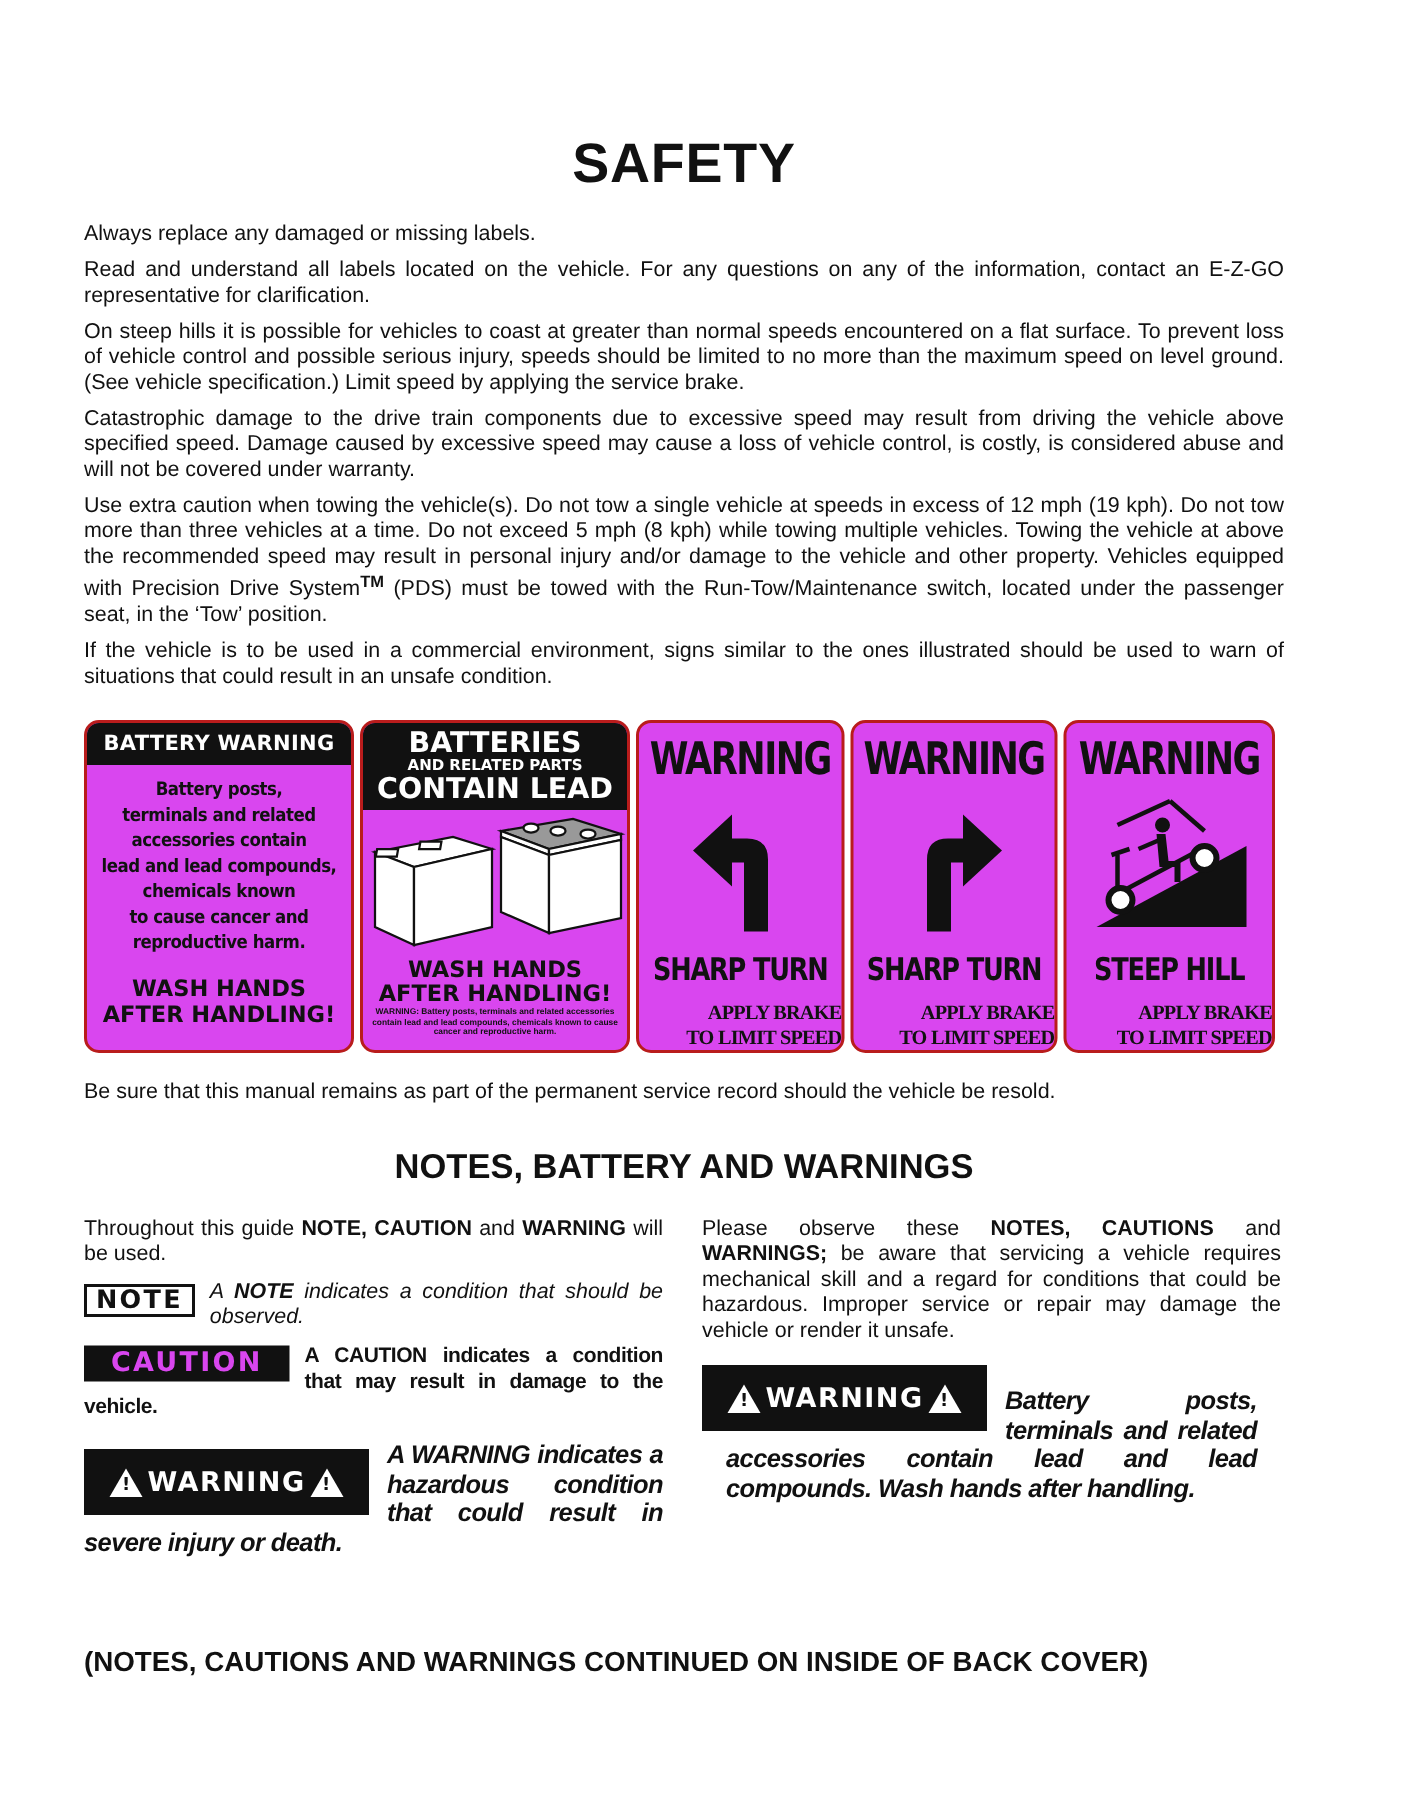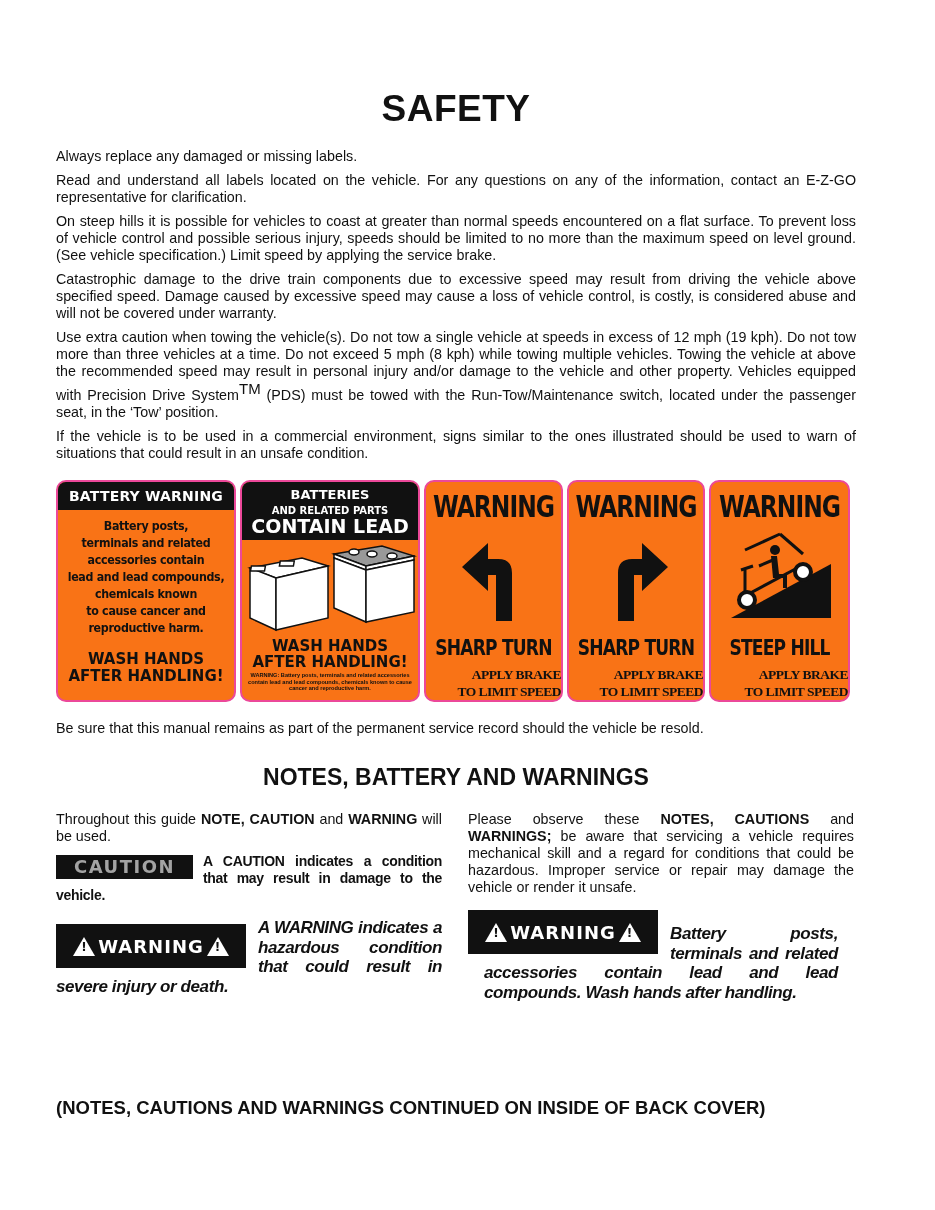--- a/index.html
+++ b/index.html
@@ -2,53 +2,53 @@
 <html><head>
 <meta charset="utf-8">
 <style>
   html, body { margin: 0; padding: 0; background: #ffffff; }
   body { width: 935px; height: 1210px; position: relative; overflow: hidden; font-family: "Liberation Sans", sans-serif; color: #111; }
   .page { position: absolute; left: 56px; top: 0; width: 800px; }
   h1.title { position: absolute; left: 0; top: 88px; width: 800px; text-align: center; font-size: 37px; font-weight: bold; margin: 0; letter-spacing: 0.5px; }
   .para { font-size: 14.3px; line-height: 17px; text-align: justify; margin: 0; font-family: "Liberation Sans", sans-serif; }
   .intro { position: absolute; left: 0; top: 148px; width: 800px; }
   .intro .para { margin-bottom: 7px; }
-  sup { font-size: 15px; }
+  sup { font-size: 11px; font-weight: bold; }
 
   .signs { position: absolute; left: 0; top: 480px; width: 800px; height: 224px; }
-  .sign { position: absolute; top: 0; height: 222px; border: 2px solid #ec4899; border-radius: 10px; box-sizing: border-box; background: #f97316; overflow: hidden; }
+  .sign { position: absolute; top: 0; height: 222px; border: 2px solid #b91c1c; border-radius: 10px; box-sizing: border-box; background: #d946ef; overflow: hidden; }
   .s1 { left: 0; width: 180px; }
   .s2 { left: 184px; width: 180px; }
   .s3 { left: 368px; width: 139px; }
   .s4 { left: 511px; width: 138px; }
   .s5 { left: 653px; width: 141px; }
   .s1 .bar { background: #111; color: #fff; font-weight: bold; font-size: 14px; text-align: center; padding: 6px 0 6px; font-family: "DejaVu Sans", sans-serif; letter-spacing: 0.2px;}
   .s1 .body { text-align: center; font-weight: bold; font-family: "DejaVu Sans Condensed", "DejaVu Sans", sans-serif; font-size: 12.3px; line-height: 17px; padding-top: 8px; letter-spacing: -0.3px; }
   .s1 .wash { text-align: center; font-weight: 900; font-size: 15px; line-height: 17px; margin-top: 14px; font-family: "DejaVu Sans", sans-serif; }
   .s2 .bar { background: #111; color: #fff; text-align: center; font-weight: bold; font-family: "DejaVu Sans", sans-serif; padding: 3px 0 4px; }
-  .s2 .bar .l1 { font-size: 13px; line-height: 20px; }
+  .s2 .bar .l1 { font-size: 19px; line-height: 20px; }
   .s2 .bar .l2 { font-size: 10px; line-height: 11px; }
   .s2 .bar .l3 { font-size: 19px; line-height: 20px; }
   .s2 .art { height: 98px; position: relative; }
   .s2 .wash { text-align: center; font-weight: 900; font-size: 15px; line-height: 16px; font-family: "DejaVu Sans", sans-serif; }
   .s2 .fine { text-align: center; font-size: 5.6px; line-height: 6.5px; font-weight: bold; margin-top: 2px; }
   .warnhead { text-align: center; font-weight: 900; font-size: 26px; font-family: "DejaVu Sans Condensed", "DejaVu Sans", sans-serif; margin-top: 10px; letter-spacing: -1px; transform: scaleY(1.15); }
   .sign .pic { height: 110px; position: relative; display: flex; align-items: center; justify-content: center; }
   .sign .sub { text-align: center; font-weight: 900; font-size: 19px; font-family: "DejaVu Sans Condensed", "DejaVu Sans", sans-serif; letter-spacing: -0.8px; transform: scaleY(1.1); margin-top: 4px;}
   .sign .apply { text-align: right; font-weight: bold; font-size: 13.5px; line-height: 17px; font-family: Liberation Serif, serif; letter-spacing: -0.5px; margin-top: 8px; }
 
   .resold { position: absolute; left: 0; top: 720px; width: 800px; }
   h2.sec { position: absolute; left: 0; top: 764px; width: 800px; text-align: center; font-size: 23px; font-weight: bold; margin: 0; }
 
   .col { position: absolute; top: 811px; width: 386px; }
   .colL { left: 0; }
   .colR { left: 412px; }
   .row { position: relative; margin-top: 8px; overflow: hidden; }
   .badge-note { float: left; border: 2px solid #111; font-weight: 900; font-size: 17px; letter-spacing: 1.5px; padding: 0 6px; margin: 3px 10px 0 0; font-family: "DejaVu Sans", sans-serif; line-height: 18px; }
-  .badge-caution { float: left; background: #111; color: #a3a3a3; font-weight: 900; font-size: 18px; letter-spacing: 1.5px; padding: 2px 6px; margin: 2px 10px 0 0; font-family: "DejaVu Sans", sans-serif; line-height: 20px; width: 125px; text-align: center;}
+  .badge-caution { float: left; background: #111; color: #d946ef; font-weight: 900; font-size: 18px; letter-spacing: 1.5px; padding: 2px 6px; margin: 2px 10px 0 0; font-family: "DejaVu Sans", sans-serif; line-height: 20px; width: 125px; text-align: center;}
   .badge-warning { float: left; background: #111; color: #fff; font-weight: 900; font-size: 18px; letter-spacing: 1px; width: 190px; height: 44px; margin: 6px 12px 2px 0; font-family: "DejaVu Sans", sans-serif; display: flex; align-items: center; justify-content: center; gap: 3px;}
   .tri { width: 0; height: 0; border-left: 11px solid transparent; border-right: 11px solid transparent; border-bottom: 19px solid #fff; position: relative; }
   .tri::after { content: "!"; position: absolute; left: -3px; top: 3px; color: #111; font-size: 12px; font-weight: bold; }
   .it { font-style: italic; }
   .cond { font-family: Liberation Sans, sans-serif; font-weight: bold; font-size: 14px; line-height: 17px; letter-spacing: -0.3px; text-align: justify; }
   .bigit { font-style: italic; font-weight: bold; font-size: 17px; line-height: 19.5px; text-align: justify; letter-spacing: -0.4px; }
   .footer { position: absolute; left: 0; top: 1097px; width: 800px; text-align: left; font-weight: bold; font-size: 18.5px; }
 </style>
 </head>
 <body>
@@ -170,20 +170,24 @@
     </div>
   </div>
 
   <p class="para resold">Be sure that this manual remains as part of the permanent service record should the vehicle be resold.</p>
 
   <h2 class="sec">NOTES, BATTERY AND WARNINGS</h2>
 
   <div class="col colL">
     <p class="para"><span>Throughout this guide </span><b>NOTE, CAUTION</b><span> and </span><b>WARNING</b><span> will be used.</span></p>
 
+    <div class="row">
+      <div class="badge-note">NOTE</div>
+      <p class="para it"><span>A </span><b>NOTE</b><span> indicates a condition that should be observed.</span></p>
+    </div>
 
     <div class="row">
       <div class="badge-caution">CAUTION</div>
       <p class="cond" style="margin:0;">A CAUTION indicates a condition that may result in damage to the vehicle.</p>
     </div>
 
     <div class="row" style="margin-top:14px;">
       <div class="badge-warning">
         <span class="tri"></span>
         <span>WARNING</span>

